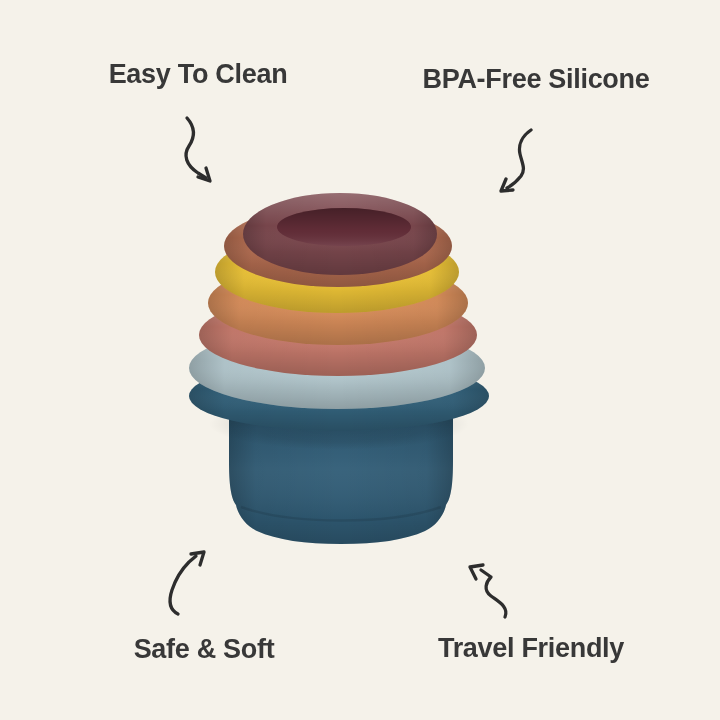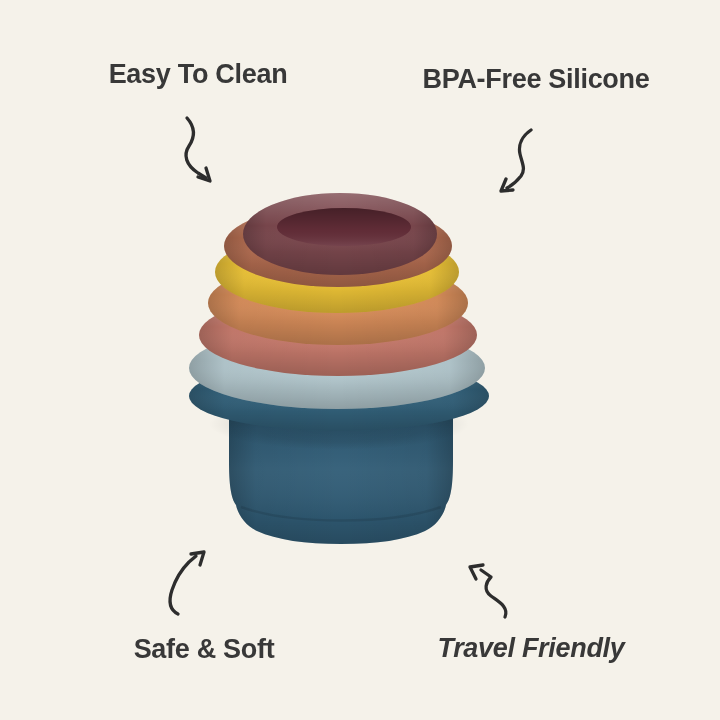--- a/index.html
+++ b/index.html
@@ -16,21 +16,21 @@
     transform:translateX(-50%);
     font-weight:700;
     font-size:27px;
     letter-spacing:-0.3px;
     color:#383838;
     white-space:nowrap;
   }
   .label.tl{left:152px;top:59px;margin-left:46px;}
   .label.tr{left:520px;top:64px;margin-left:16px;}
   .label.bl{left:177px;top:634px;margin-left:27px;}
-  .label.br{left:531px;top:633px;font-style:italic;}
+  .label.br{left:531px;top:633px;}
 </style>
 </head>
 <body>
 
 <div class="canvas">
 
   <svg class="stage" viewBox="0 0 720 720" aria-hidden="true">
     <defs>
       <linearGradient id="sheenV" x1="0" y1="0" x2="0" y2="1">
         <stop offset="0" stop-color="#ffffff" stop-opacity="0.20"></stop>

